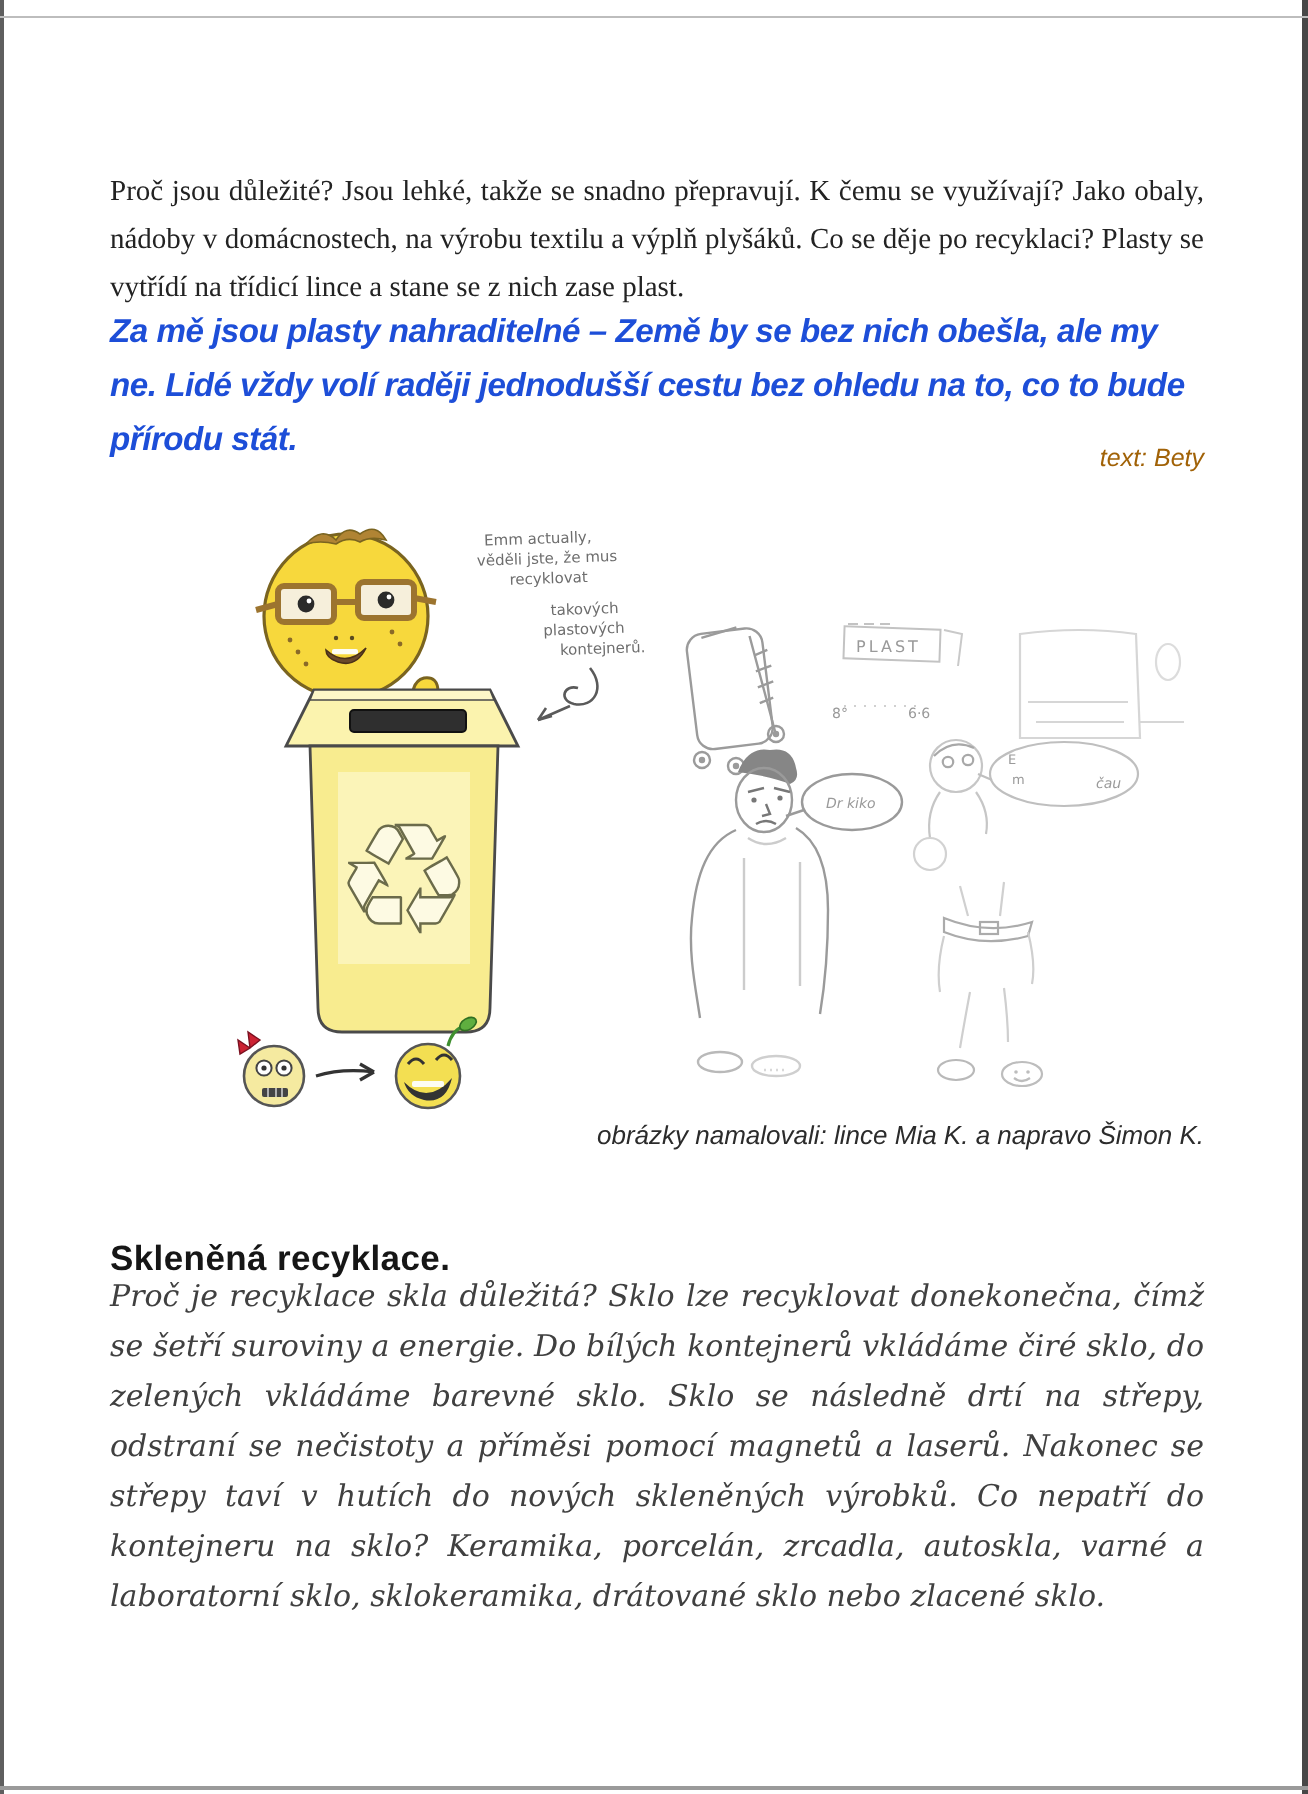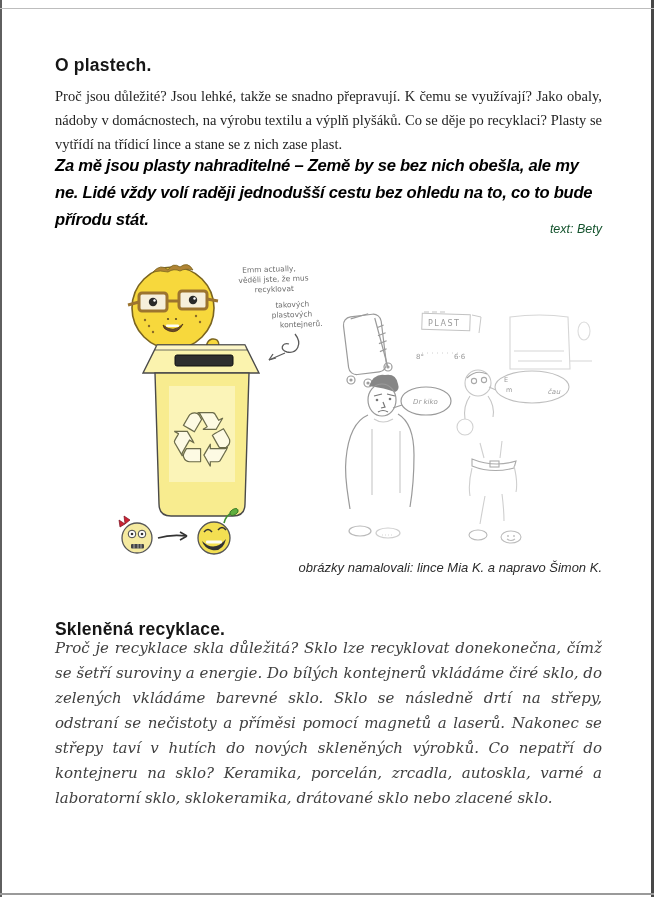--- a/index.html
+++ b/index.html
@@ -25,27 +25,27 @@
   .body-slab{
     position:absolute;left:55px;width:547px;
     font-family:"DejaVu Serif",serif;
     font-size:14.5px;line-height:24px;color:#232323;
     text-align:justify;
   }
   .quote{
     position:absolute;left:55px;width:549px;
     font-family:"Liberation Sans",sans-serif;
     font-style:italic;font-weight:700;
-    font-size:16.6px;line-height:27px;color:#000000;
+    font-size:16.6px;line-height:27px;color:#1d4ed8;
     letter-spacing:-0.25px;
   }
   .credit{
     position:absolute;left:55px;width:547px;
     text-align:right;font-style:italic;
-    font-size:12.5px;color:#14532d;
+    font-size:12.5px;color:#a16207;
   }
   .caption{
     position:absolute;left:55px;width:547px;
     text-align:right;font-style:italic;
     font-size:13px;color:#2b2b2b;
   }
   .body-italic-serif{
     position:absolute;left:55px;width:547px;
     font-family:"DejaVu Serif",serif;font-style:italic;
     font-size:15px;line-height:25px;color:#404040;
@@ -64,21 +64,20 @@
 </head>
 <body>
 
 <div class="page">
 
   <div class="edge-left"></div>
   <div class="edge-right"></div>
   <div class="edge-top"></div>
   <div class="edge-bottom"></div>
 
-  <div class="h-section" style="top:55px;">O plastech.</div>
 
   <div class="body-slab" style="top:84px;font-family:Liberation Serif, serif;">Proč jsou důležité? Jsou lehké, takže se snadno přepravují. K čemu se využívají? Jako obaly, nádoby v domácnostech, na výrobu textilu a výplň plyšáků. Co se děje po recyklaci? Plasty se vytřídí na třídicí lince a stane se z nich zase plast.</div>
 
   <div class="quote" style="top:152px;">Za mě jsou plasty nahraditelné – Země by se bez nich obešla, ale my ne. Lidé vždy volí raději jednodušší cestu bez ohledu na to, co to bude přírodu stát.</div>
 
   <div class="credit" style="top:222px;">text: Bety</div>
 
   <div class="drawing" style="left:95px;top:256px;width:235px;height:300px;">
     <svg width="235" height="300" viewBox="0 0 235 300">
 

